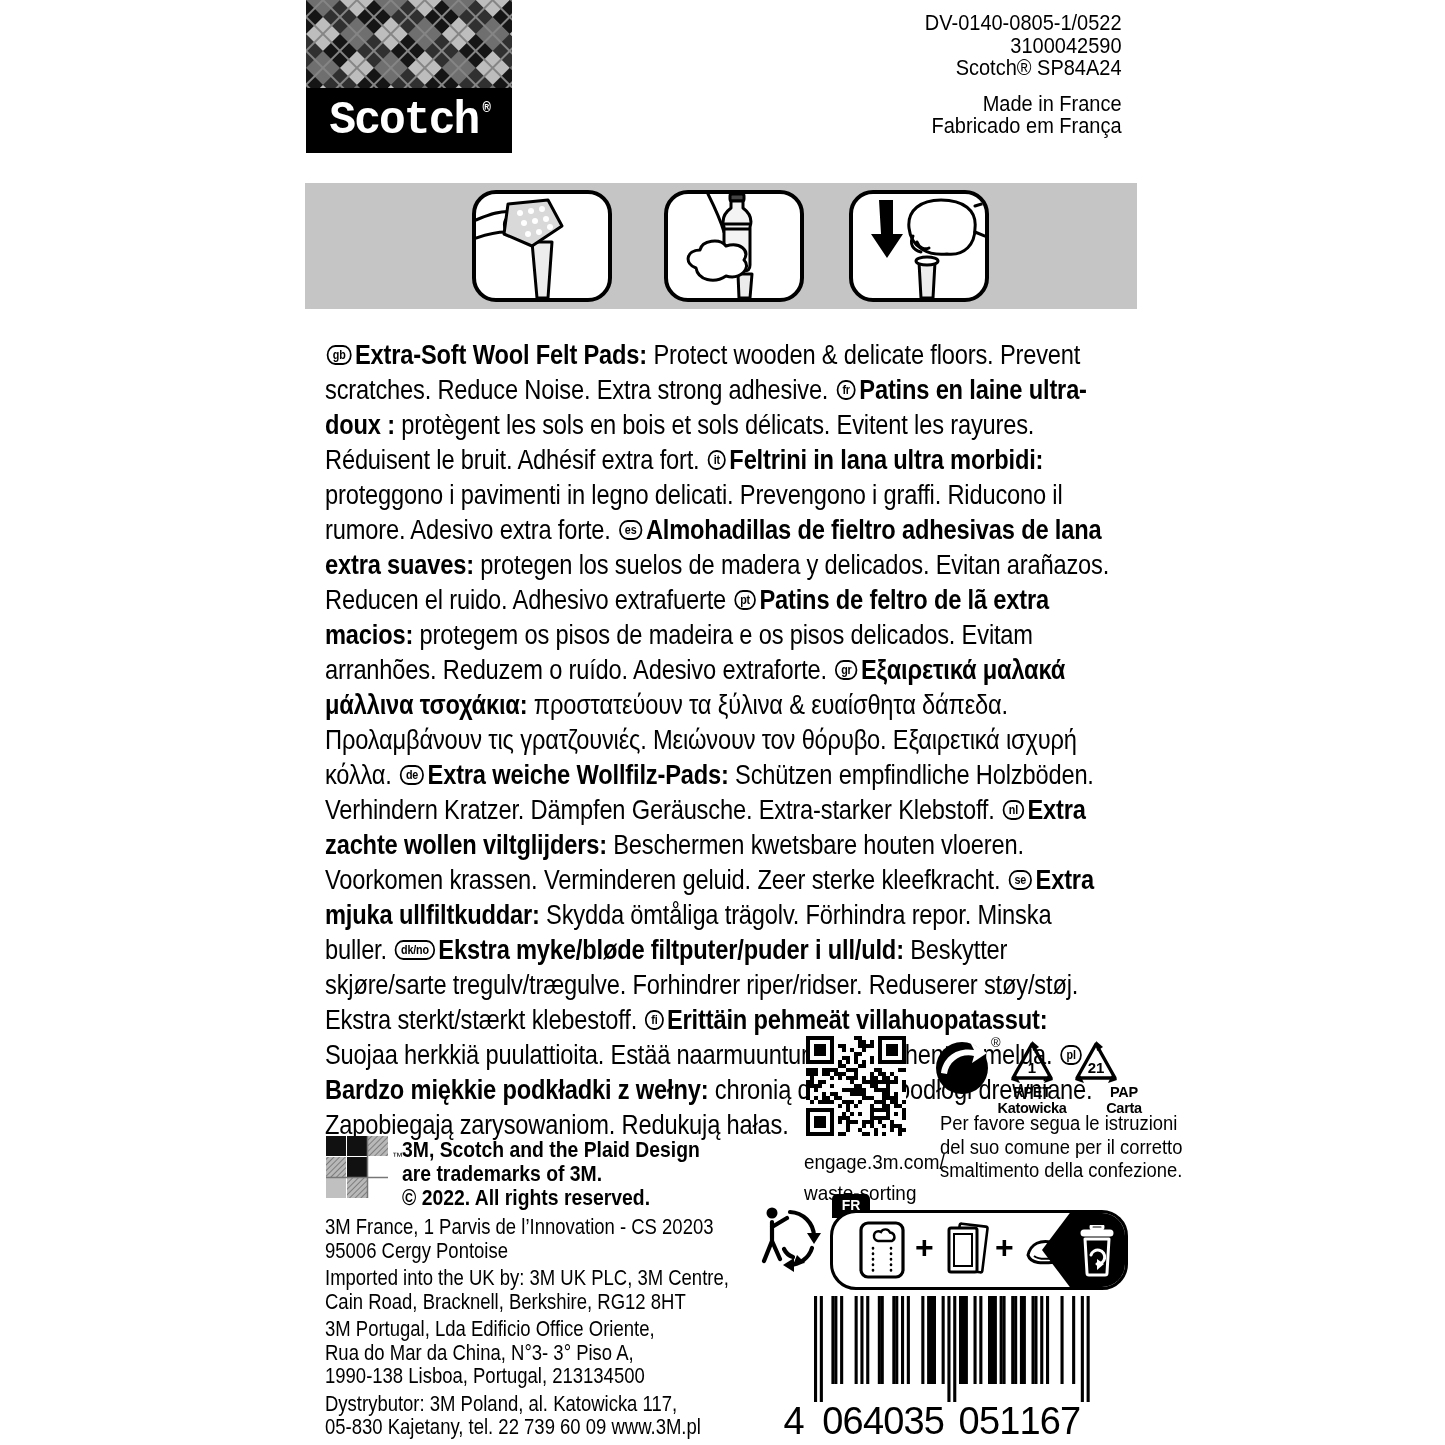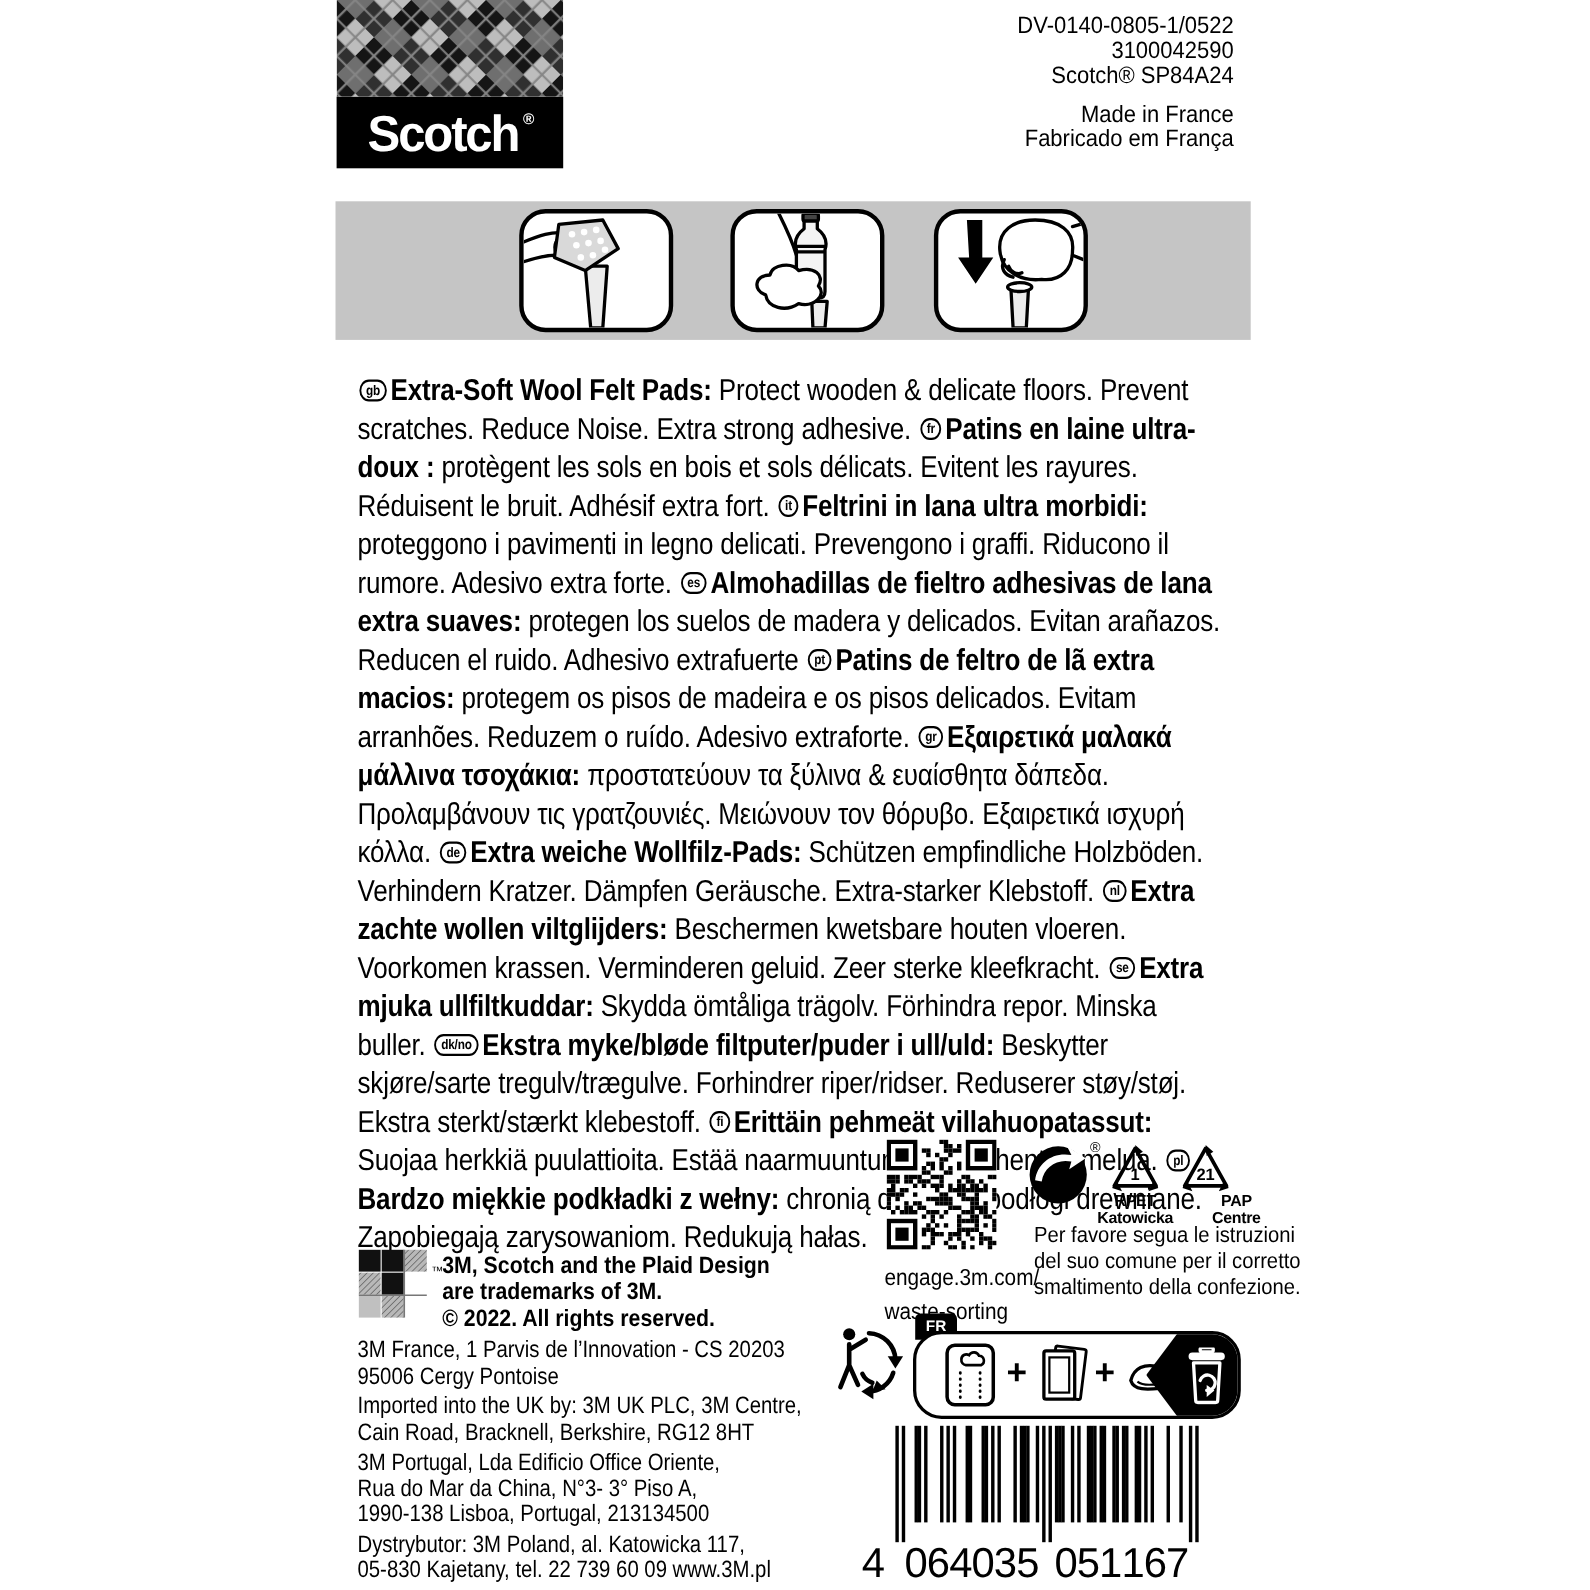--- a/index.html
+++ b/index.html
@@ -1,19 +1,19 @@
 <!DOCTYPE html>
 <html><head>
 <meta charset="utf-8">
 <style>
   html,body{margin:0;padding:0;background:#fff}
   .page{position:relative;width:1445px;height:1445px;background:#fff;overflow:hidden;
         font-family:"Liberation Sans",sans-serif;color:#000;}
   
-  .logo{position:absolute;left:306px;top:0;width:206px;height:153px;}
+  .logo{position:absolute;left:306px;top:0;width:206px;height:153px;font-family:Liberation Mono, monospace;}
   .logo-band{position:absolute;left:0;top:88px;width:206px;height:65px;background:#000;
              display:flex;align-items:center;justify-content:center;}
   .logo-text{color:#fff;font-weight:700;font-size:46px;letter-spacing:-2px;transform:scaleX(.97);}
   .logo-reg{color:#fff;font-size:14px;font-weight:700;margin:-26px 0 0 2px;}
   
   .codes{position:absolute;right:323px;top:12px;text-align:right;font-size:21.5px;line-height:22.5px;
          transform:scaleX(.93);transform-origin:100% 0;white-space:nowrap;}
   .codes .origin{margin-top:13px;}
   
   .band{position:absolute;left:305px;top:183px;width:832px;height:126px;background:#c5c5c5;}
@@ -395,21 +395,21 @@
   </div>
   <svg class="tri2" width="48" height="44" viewBox="0 0 48 44">
     <path d="M24 4 L43 38 H5 Z" fill="none" stroke="#000" stroke-width="3.4" stroke-linejoin="round"></path>
     <polygon points="24,1 31,7 25,11" fill="#000"></polygon>
     <polygon points="45,40 36,43 41,33" fill="#000"></polygon>
     <polygon points="3,40 12,43 7,33" fill="#000"></polygon>
     <text x="24" y="33" text-anchor="middle" font-size="15" font-weight="bold">21</text>
   </svg>
   <div class="tri-label tl2">
     <div>PAP</div>
-    <div>Centre</div>
+    <div>Carta</div>
   </div>
 
   <div class="note">
     <div>Per favore segua le istruzioni</div>
     <div>del suo comune per il corretto</div>
     <div>smaltimento della confezione.</div>
   </div>
 
   <svg class="miniplaid" width="64" height="62" viewBox="0 0 64 62">
     <defs>

